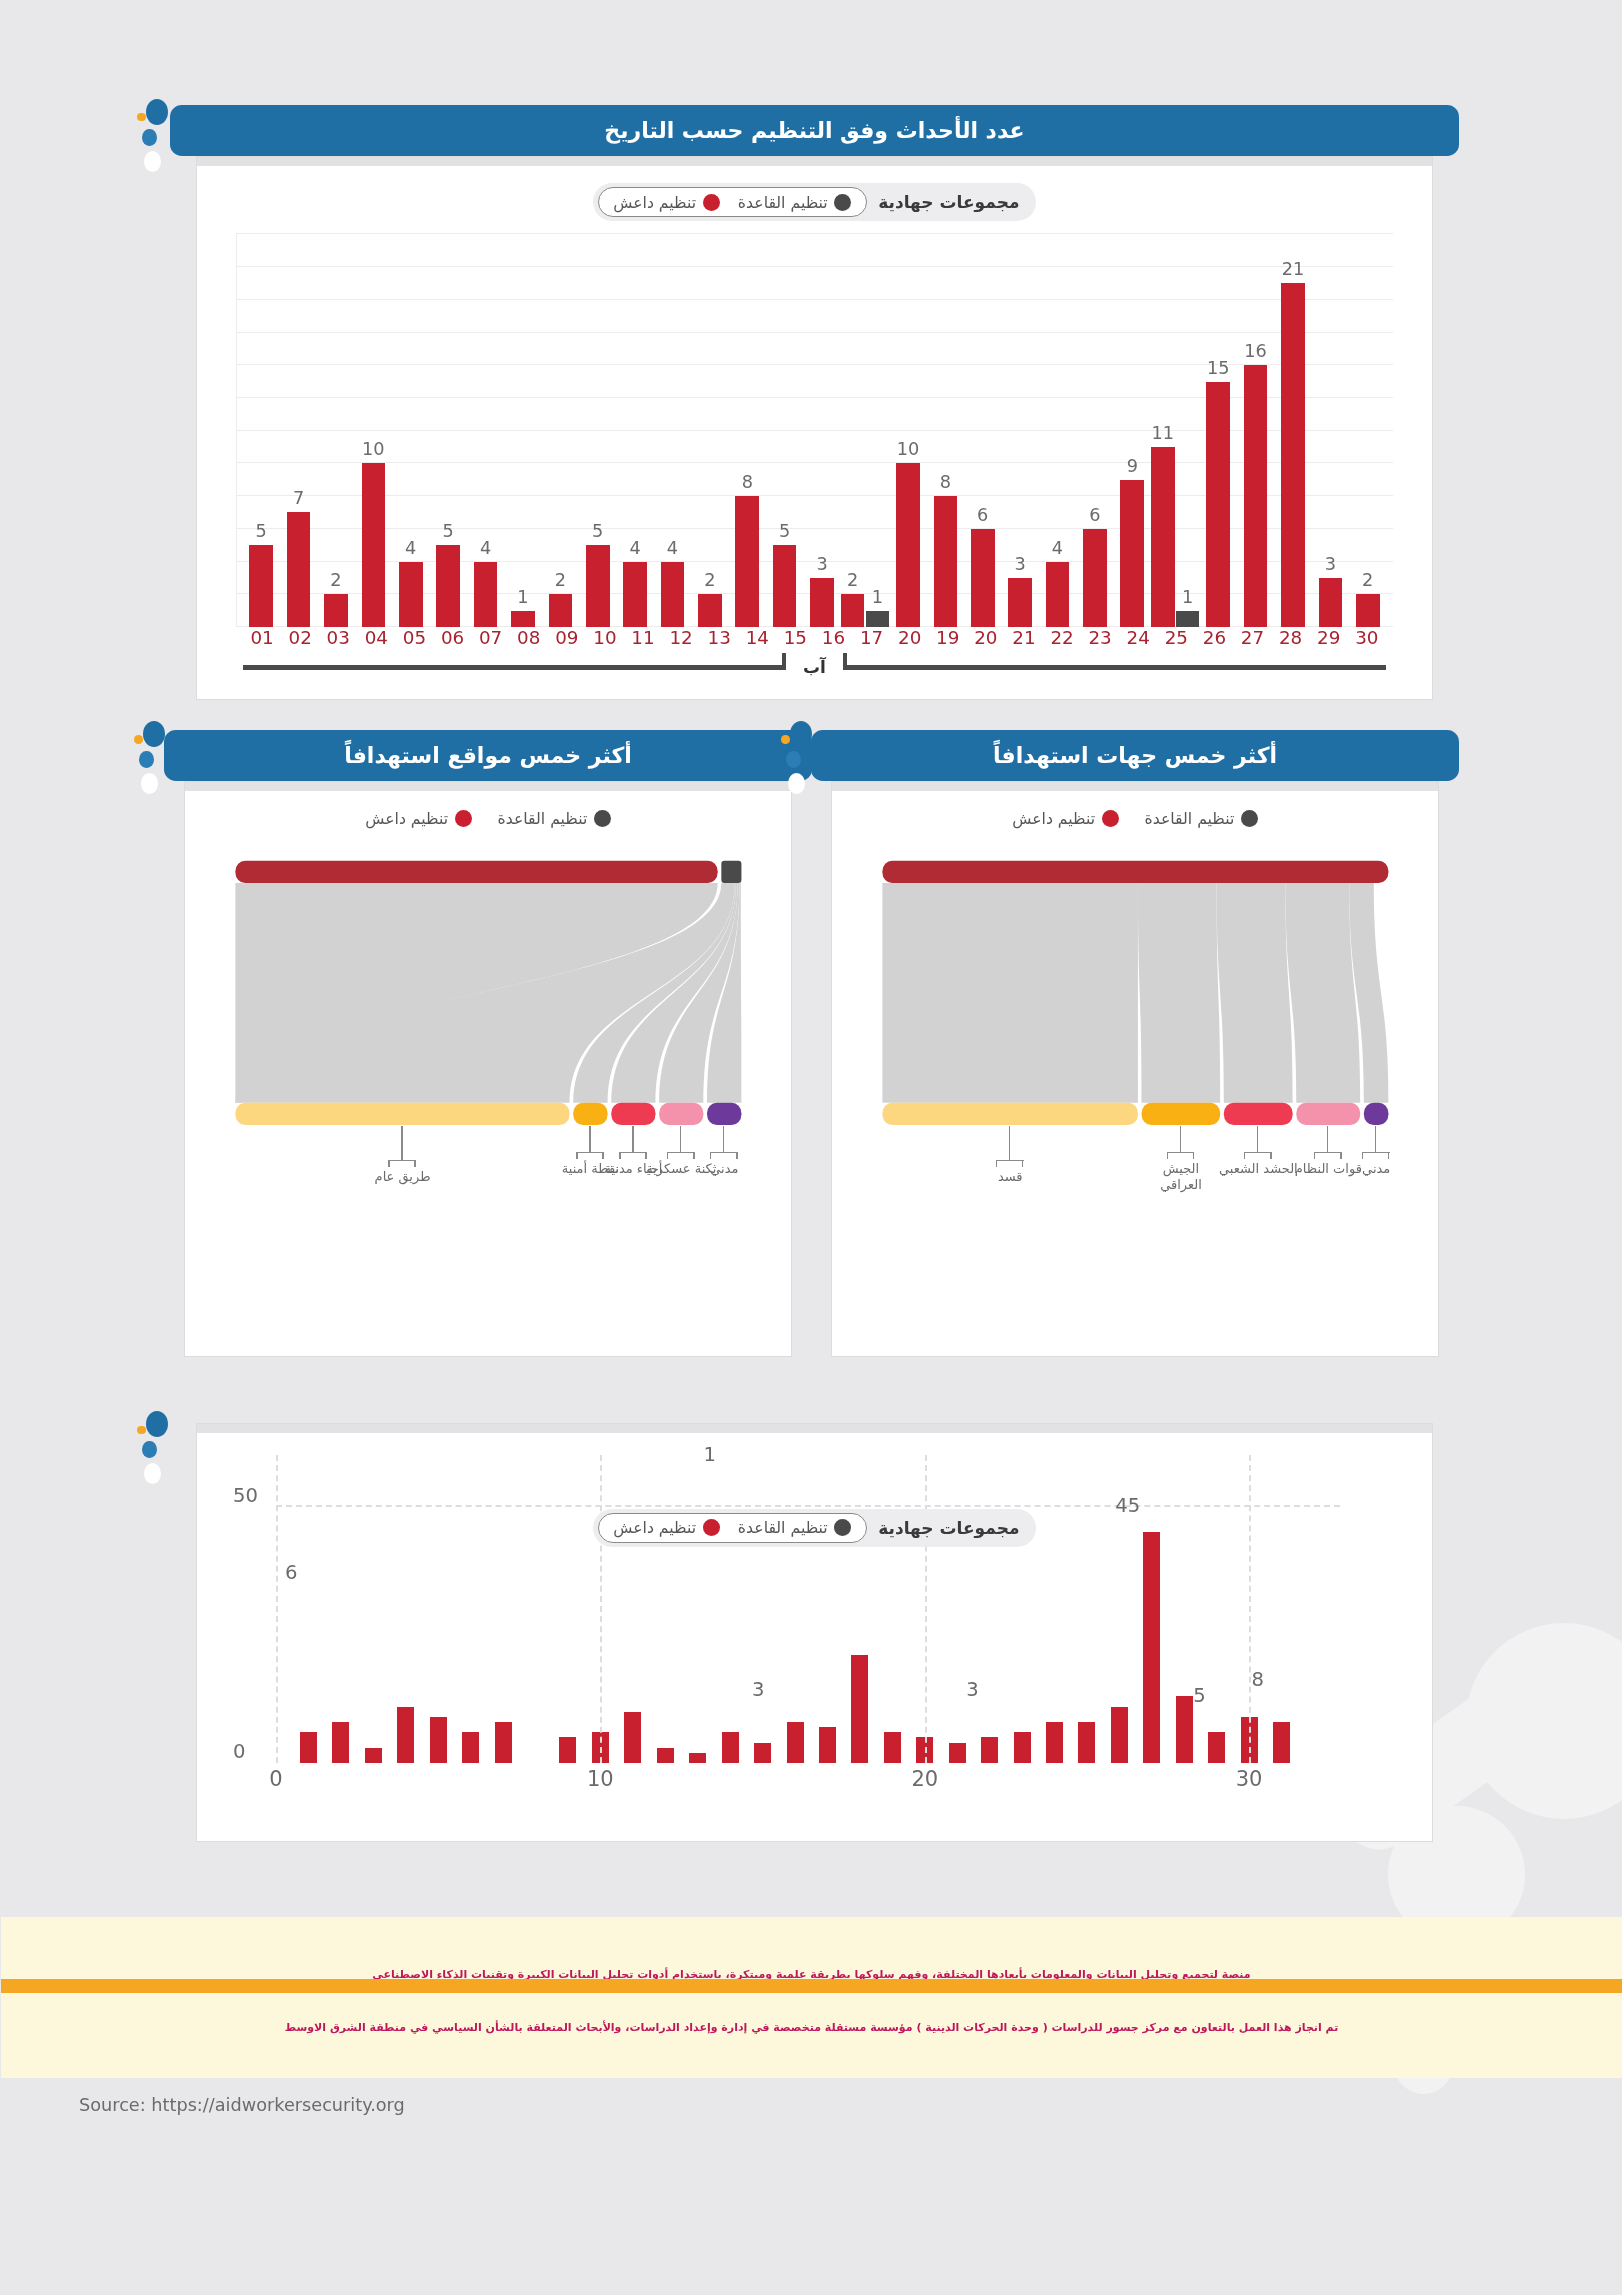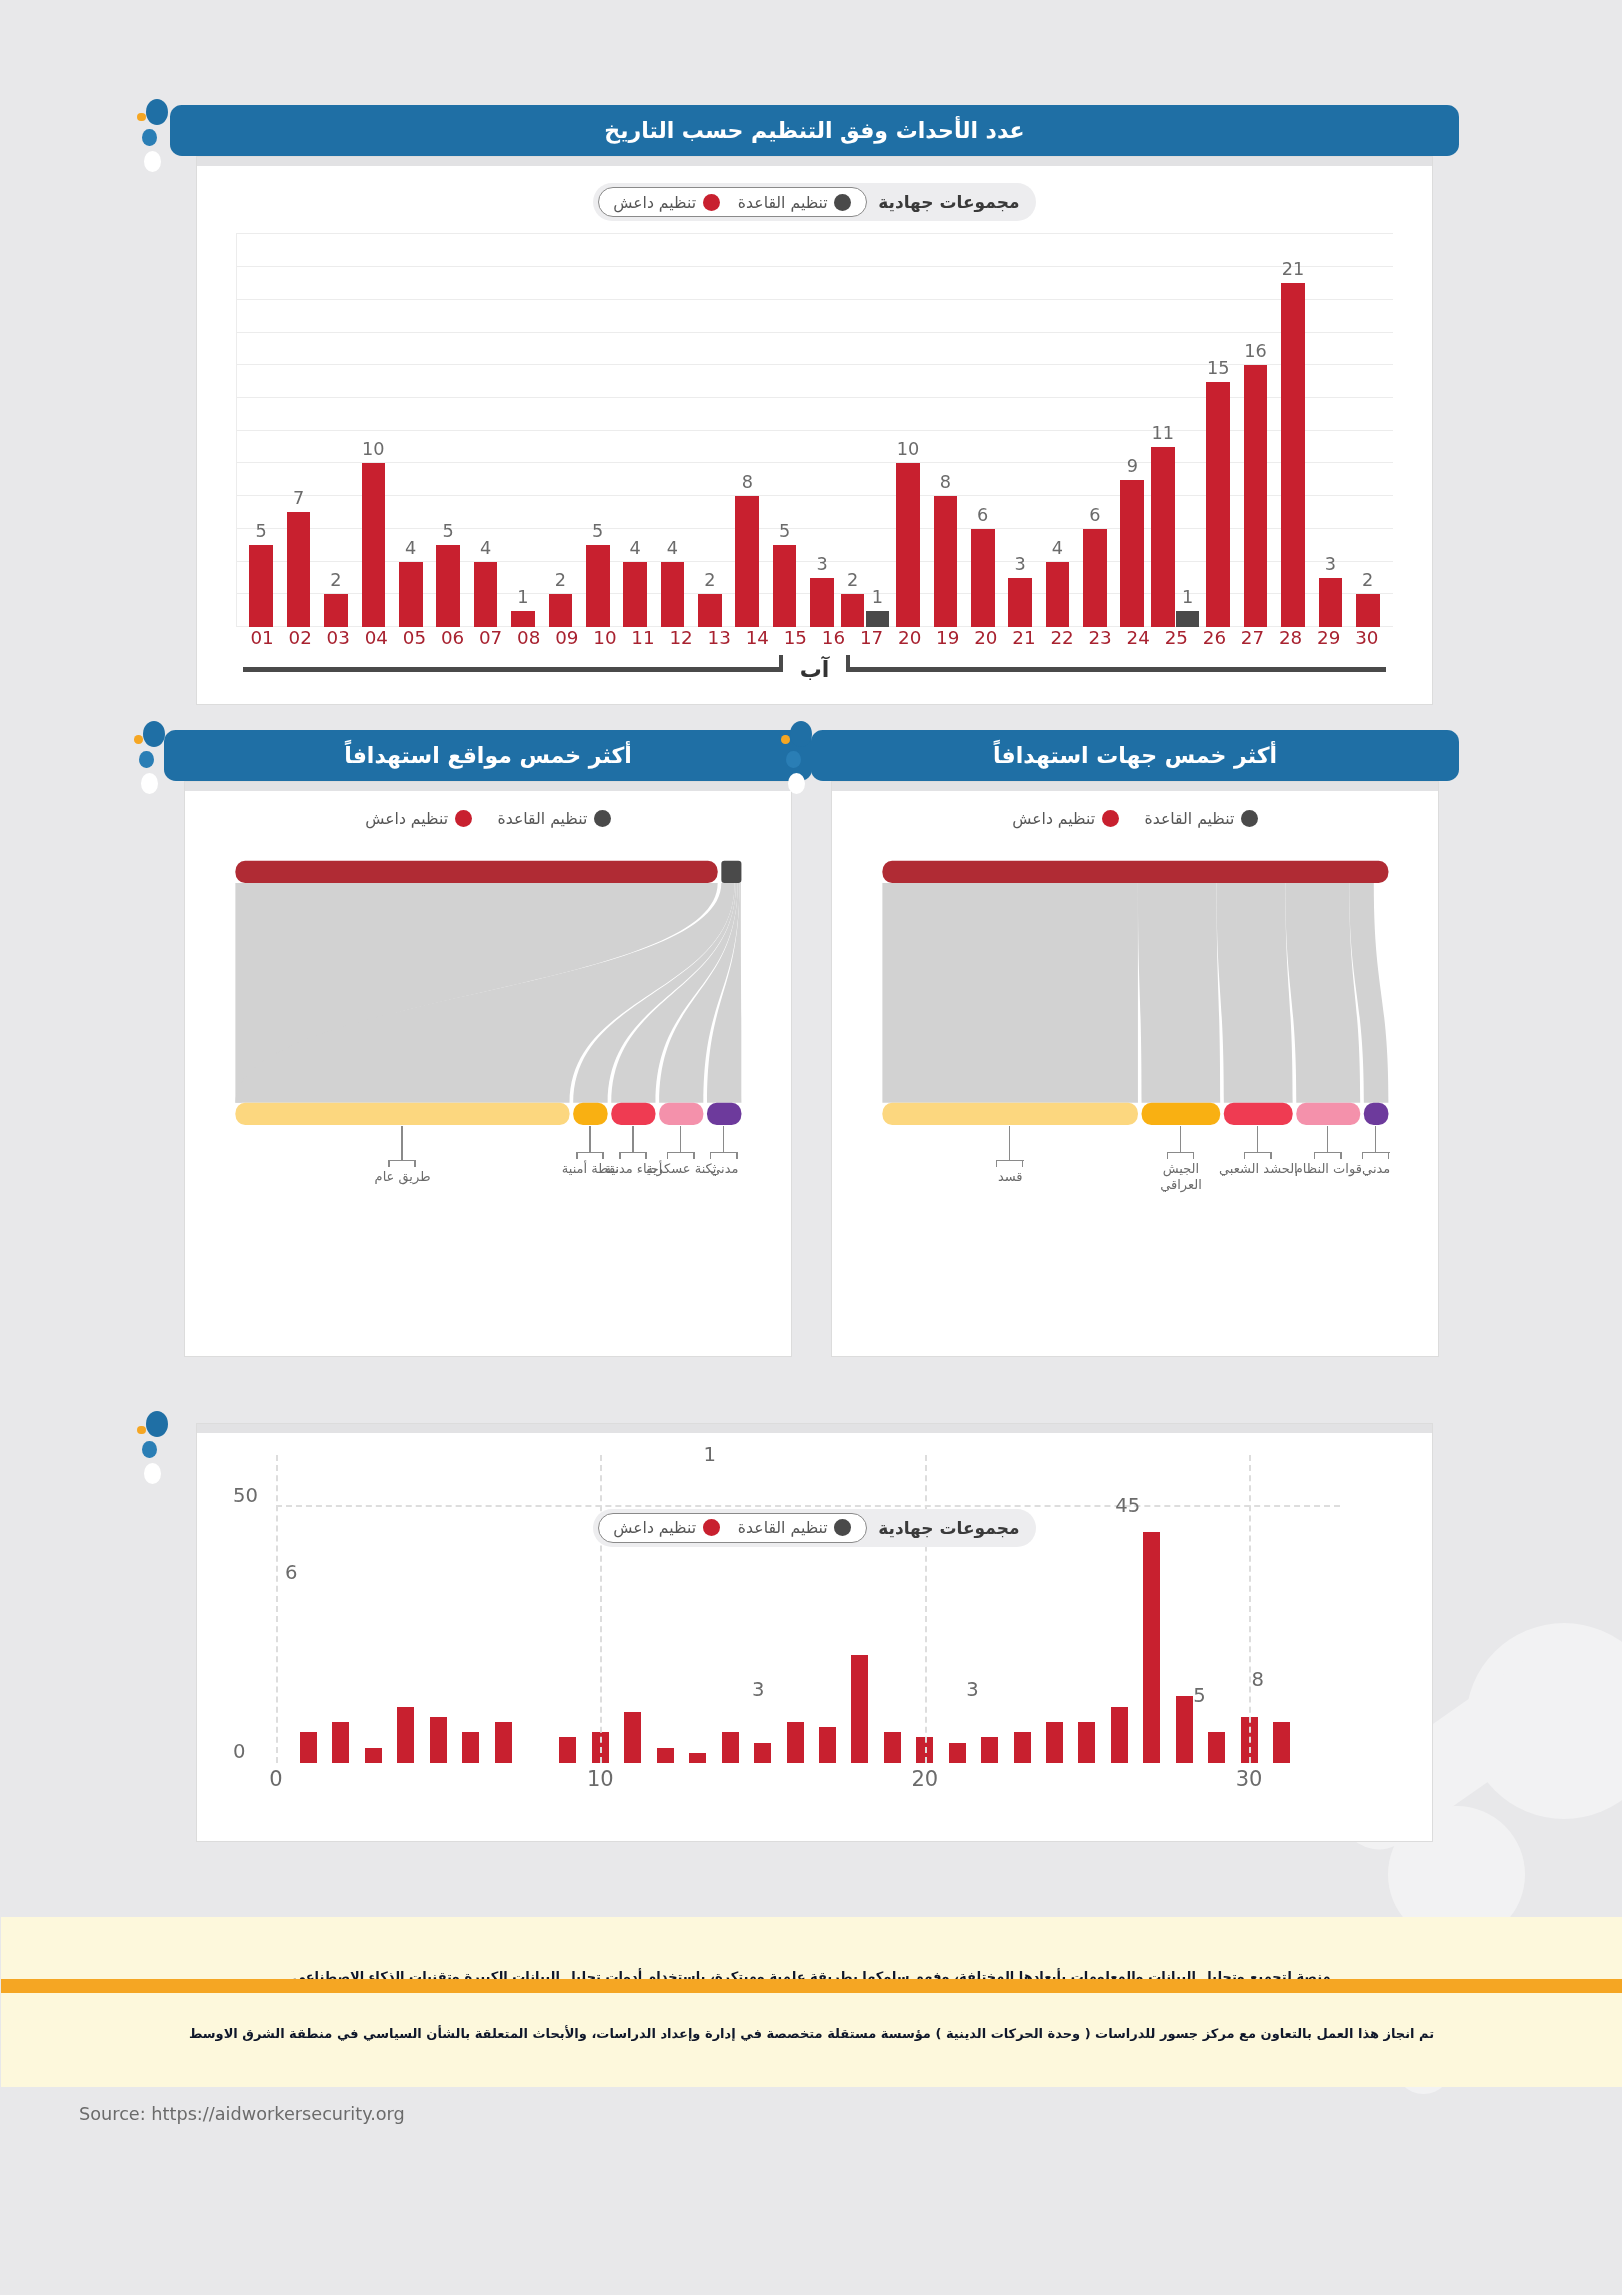--- a/index.html
+++ b/index.html
@@ -80,21 +80,21 @@
   .bar-val { font-size: 17.7px; color: #6b6b6b; margin-bottom: 3.9px; }
   .bar-rect { width: 23.6px; background: #c8202f; }
   .bar-rect.dark { background: #4a4a4a; }
   #chart1-xlabels { display: flex; direction: ltr; margin: 0 46px; }
   #chart1-xlabels span { flex: 1; text-align: center; font-size: 18.3px; color: #a82230; }
   .month-axis { display: flex; align-items: center; justify-content: center; gap: 0; margin: 9.2px 46px 0 46px; }
   .month-axis .mline { flex: 1; height: 5.2px; background: #4a4a4a; position: relative; }
   .month-axis .mline::before { content: ""; position: absolute; width: 3.9px; height: 17px; background: #4a4a4a; top: -11.8px; }
   .month-axis .mline.l::before { left: 0; }
   .month-axis .mline.r::before { right: 0; }
-  .month-axis .mtext { font-size: 22px; font-weight: bold; color: #333; padding: 0 17px; }
+  .month-axis .mtext { font-size: 17px; font-weight: bold; color: #333; padding: 0 17px; }
 
   
   .sankey-wrap { position: relative; height: 458px; margin: 0 26px; }
   .sankey-svg { width: 100%; height: 100%; display: block; }
   .sk-label { font-size: 13px; color: #6b6b6b; text-align: center; line-height: 1.25; position: absolute; }
   .tick-v { position: absolute; width: 1.3px; background: #8a8a8a; }
   .tick-h { position: absolute; height: 1.3px; background: #8a8a8a; }
   .tick-end { position: absolute; width: 1.3px; height: 7.9px; background: #8a8a8a; }
 
   
@@ -103,21 +103,21 @@
   #chart3-area .hgrid { position: absolute; left: 0; right: -26px; height: 0; border-top: 2px dashed #dddddd; }
   #chart3-bars { position: absolute; left: 0; right: 0; bottom: 0; height: 100%; display: flex; align-items: flex-end; direction: ltr; }
   .c3-rect { width: 17px; background: #c8202f; }
   .c3-val { position: absolute; font-size: 19.6px; color: #6b6b6b; }
   #chart3-xlabels { position: relative; height: 35px; margin: 3.9px 118px 0 79px; }
   #chart3-xlabels span { position: absolute; font-size: 21px; color: #6b6b6b; transform: translateX(-50%); }
 
   
   .orange-rule { height: 14.4px; background: #f5a623; }
   .footer-box { background: #fdf8dc; padding: 46px 118px 39px 118px; }
-  .footer-text { font-size: 13px; color: #0f172a; line-height: 2.1; text-align: center; font-weight: bold; }
+  .footer-text { font-size: 11px; color: #be185d; line-height: 2.1; text-align: center; font-weight: bold; }
   .logo-card {
     width: 340px; height: 124px; background: #4f4f4f;
     display: flex; align-items: center; justify-content: center; gap: 9.2px;
     margin: 0 auto; position: relative; z-index: 5;
   }
   .logo-text { color: #ffffff; font-size: 30px; font-weight: bold; letter-spacing: 0.3px; }
   .logo-text b { color: #f5a623; }
   .logo-sub { color: #d8d8d8; font-size: 8.5px; letter-spacing: 1px; margin-top: 2.6px; }
   .logo-helix { position: relative; width: 35px; height: 72px; }
   .logo-helix i { position: absolute; border-radius: 50%; display: block; }

